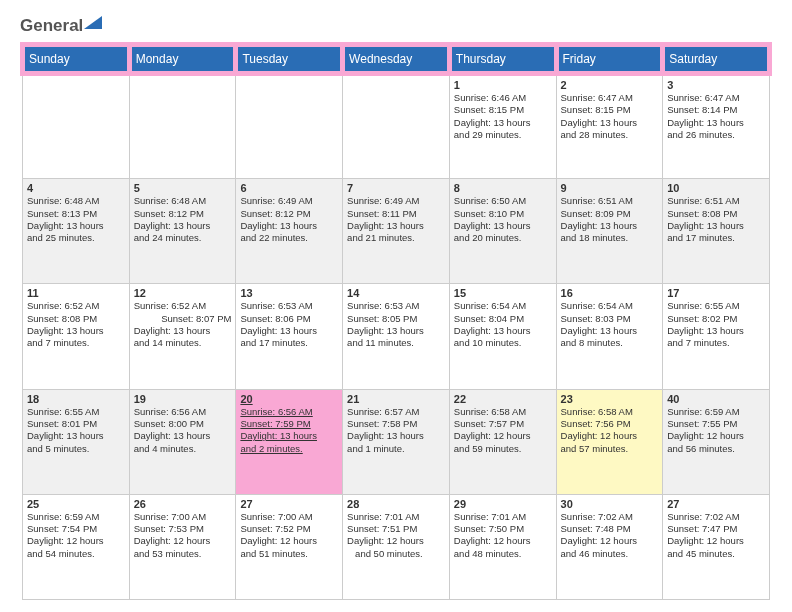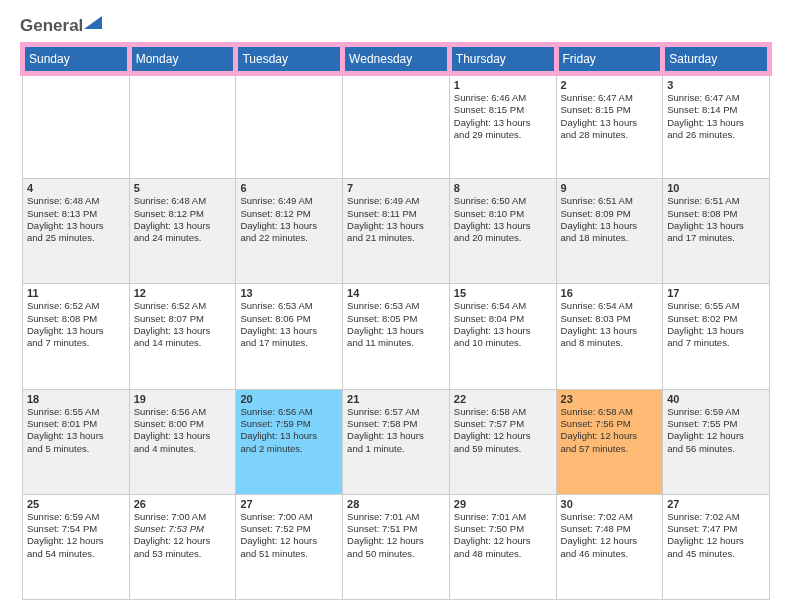--- a/index.html
+++ b/index.html
@@ -194,21 +194,21 @@
           <td>
             <span class="day-num">11</span>
             <div style="line-height: 1.3;">Sunrise: 6:52 AM</div>
             <div style="line-height: 1.3;">Sunset: 8:08 PM</div>
             <div style="line-height: 1.3;">Daylight: 13 hours</div>
             <div style="line-height: 1.3;">and 7 minutes.</div>
           </td>
           <td>
             <span class="day-num">12</span>
             <div style="line-height: 1.3;">Sunrise: 6:52 AM</div>
-            <div style="line-height: 1.3;">Sunset: 8:07 PM</div>
+            <div style="line-height: 1.3; text-align: right;">Sunset: 8:07 PM</div>
             <div style="line-height: 1.3;">Daylight: 13 hours</div>
             <div style="line-height: 1.3;">and 14 minutes.</div>
           </td>
           <td>
             <span class="day-num">13</span>
             <div style="line-height: 1.3;">Sunrise: 6:53 AM</div>
             <div style="line-height: 1.3;">Sunset: 8:06 PM</div>
             <div style="line-height: 1.3;">Daylight: 13 hours</div>
             <div style="line-height: 1.3;">and 17 minutes.</div>
           </td>
@@ -249,42 +249,42 @@
             <div style="line-height: 1.3;">Daylight: 13 hours</div>
             <div style="line-height: 1.3;">and 5 minutes.</div>
           </td>
           <td style="background: rgb(240, 240, 240);">
             <span class="day-num">19</span>
             <div style="line-height: 1.3;">Sunrise: 6:56 AM</div>
             <div style="line-height: 1.3;">Sunset: 8:00 PM</div>
             <div style="line-height: 1.3;">Daylight: 13 hours</div>
             <div style="line-height: 1.3;">and 4 minutes.</div>
           </td>
-          <td style="background: #7dd3fc;">
+          <td style="background: #f9a8d4; text-decoration: underline;">
             <span class="day-num">20</span>
             <div style="line-height: 1.3;">Sunrise: 6:56 AM</div>
             <div style="line-height: 1.3;">Sunset: 7:59 PM</div>
             <div style="line-height: 1.3;">Daylight: 13 hours</div>
             <div style="line-height: 1.3;">and 2 minutes.</div>
           </td>
           <td style="background: rgb(240, 240, 240);">
             <span class="day-num">21</span>
             <div style="line-height: 1.3;">Sunrise: 6:57 AM</div>
             <div style="line-height: 1.3;">Sunset: 7:58 PM</div>
             <div style="line-height: 1.3;">Daylight: 13 hours</div>
             <div style="line-height: 1.3;">and 1 minute.</div>
           </td>
           <td style="background: rgb(240, 240, 240);">
             <span class="day-num">22</span>
             <div style="line-height: 1.3;">Sunrise: 6:58 AM</div>
             <div style="line-height: 1.3;">Sunset: 7:57 PM</div>
             <div style="line-height: 1.3;">Daylight: 12 hours</div>
             <div style="line-height: 1.3;">and 59 minutes.</div>
           </td>
-          <td style="background: #fdba74;">
+          <td style="background: #fef9c3;">
             <span class="day-num">23</span>
             <div style="line-height: 1.3;">Sunrise: 6:58 AM</div>
             <div style="line-height: 1.3;">Sunset: 7:56 PM</div>
             <div style="line-height: 1.3;">Daylight: 12 hours</div>
             <div style="line-height: 1.3;">and 57 minutes.</div>
           </td>
           <td style="background: rgb(240, 240, 240);">
             <span class="day-num">40</span>
             <div style="line-height: 1.3;">Sunrise: 6:59 AM</div>
             <div style="line-height: 1.3;">Sunset: 7:55 PM</div>
@@ -296,37 +296,37 @@
           <td>
             <span class="day-num">25</span>
             <div style="line-height: 1.3;">Sunrise: 6:59 AM</div>
             <div style="line-height: 1.3;">Sunset: 7:54 PM</div>
             <div style="line-height: 1.3;">Daylight: 12 hours</div>
             <div style="line-height: 1.3;">and 54 minutes.</div>
           </td>
           <td>
             <span class="day-num">26</span>
             <div style="line-height: 1.3;">Sunrise: 7:00 AM</div>
-            <div style="line-height: 1.3; font-style: italic;">Sunset: 7:53 PM</div>
+            <div style="line-height: 1.3;">Sunset: 7:53 PM</div>
             <div style="line-height: 1.3;">Daylight: 12 hours</div>
             <div style="line-height: 1.3;">and 53 minutes.</div>
           </td>
           <td>
             <span class="day-num">27</span>
             <div style="line-height: 1.3;">Sunrise: 7:00 AM</div>
             <div style="line-height: 1.3;">Sunset: 7:52 PM</div>
             <div style="line-height: 1.3;">Daylight: 12 hours</div>
             <div style="line-height: 1.3;">and 51 minutes.</div>
           </td>
           <td>
             <span class="day-num">28</span>
             <div style="line-height: 1.3;">Sunrise: 7:01 AM</div>
             <div style="line-height: 1.3;">Sunset: 7:51 PM</div>
             <div style="line-height: 1.3;">Daylight: 12 hours</div>
-            <div style="line-height: 1.3;">and 50 minutes.</div>
+            <div style="line-height: 1.3; margin-left: 8px;">and 50 minutes.</div>
           </td>
           <td>
             <span class="day-num">29</span>
             <div style="line-height: 1.3;">Sunrise: 7:01 AM</div>
             <div style="line-height: 1.3;">Sunset: 7:50 PM</div>
             <div style="line-height: 1.3;">Daylight: 12 hours</div>
             <div style="line-height: 1.3;">and 48 minutes.</div>
           </td>
           <td>
             <span class="day-num">30</span>

